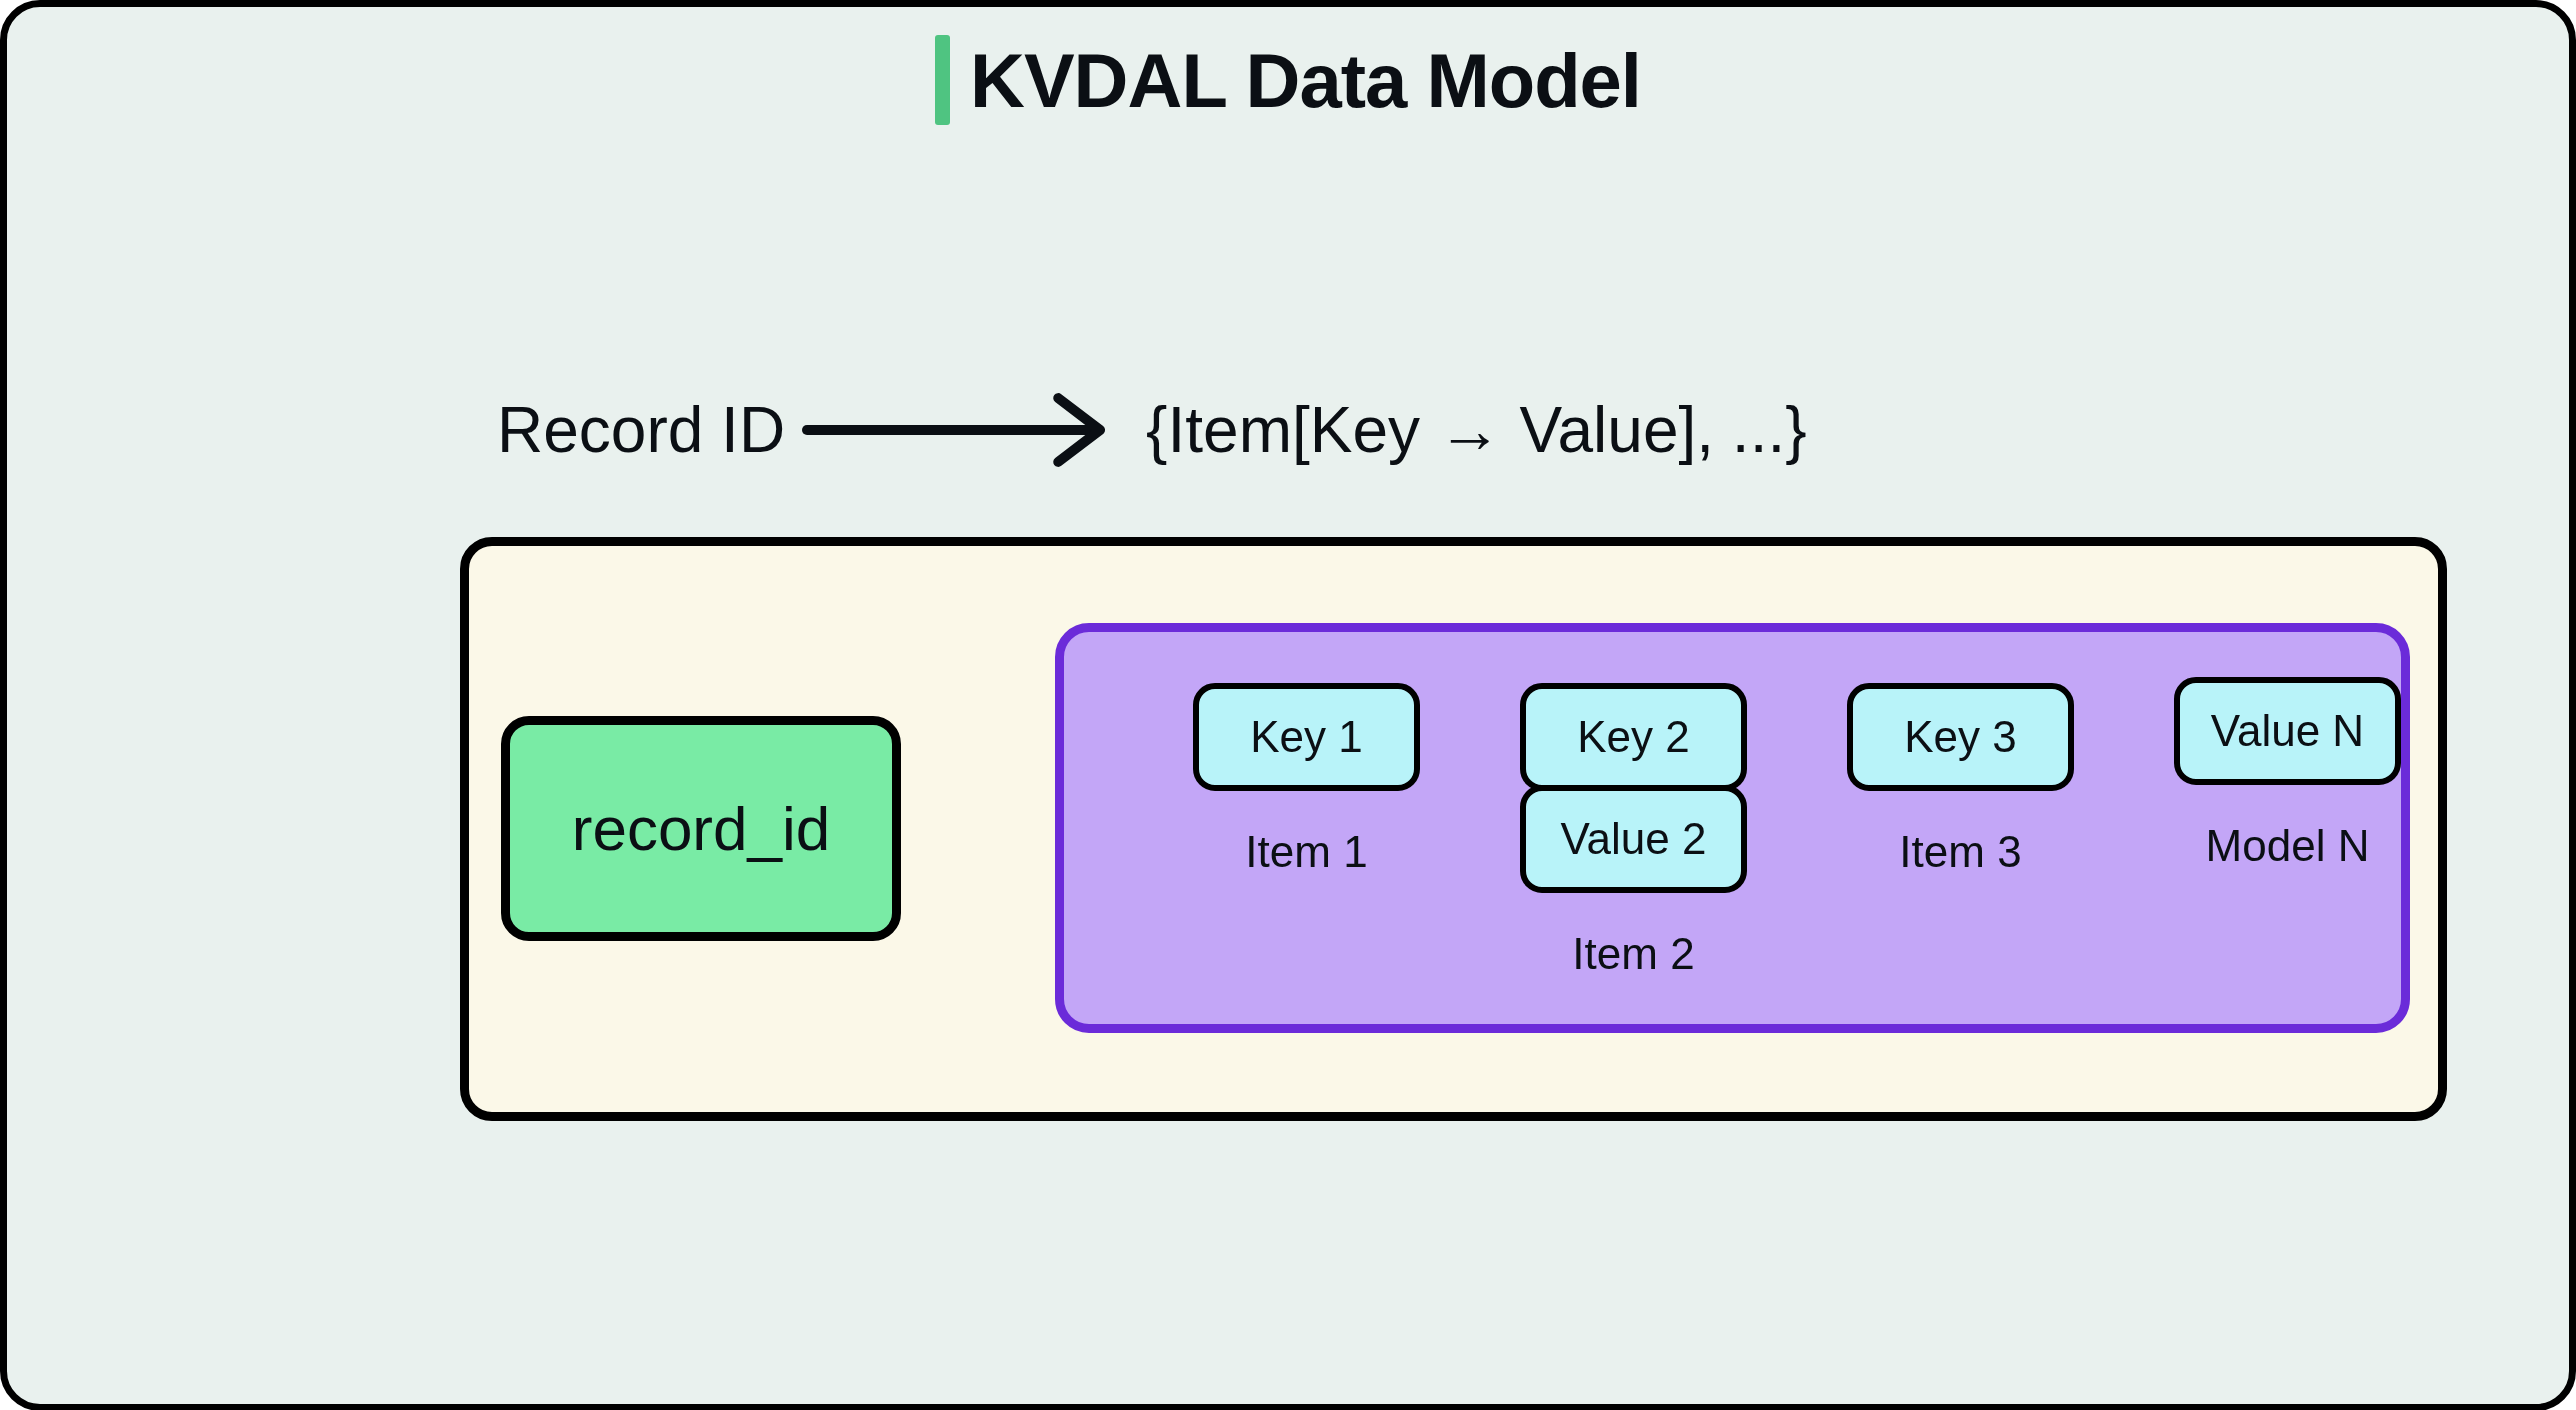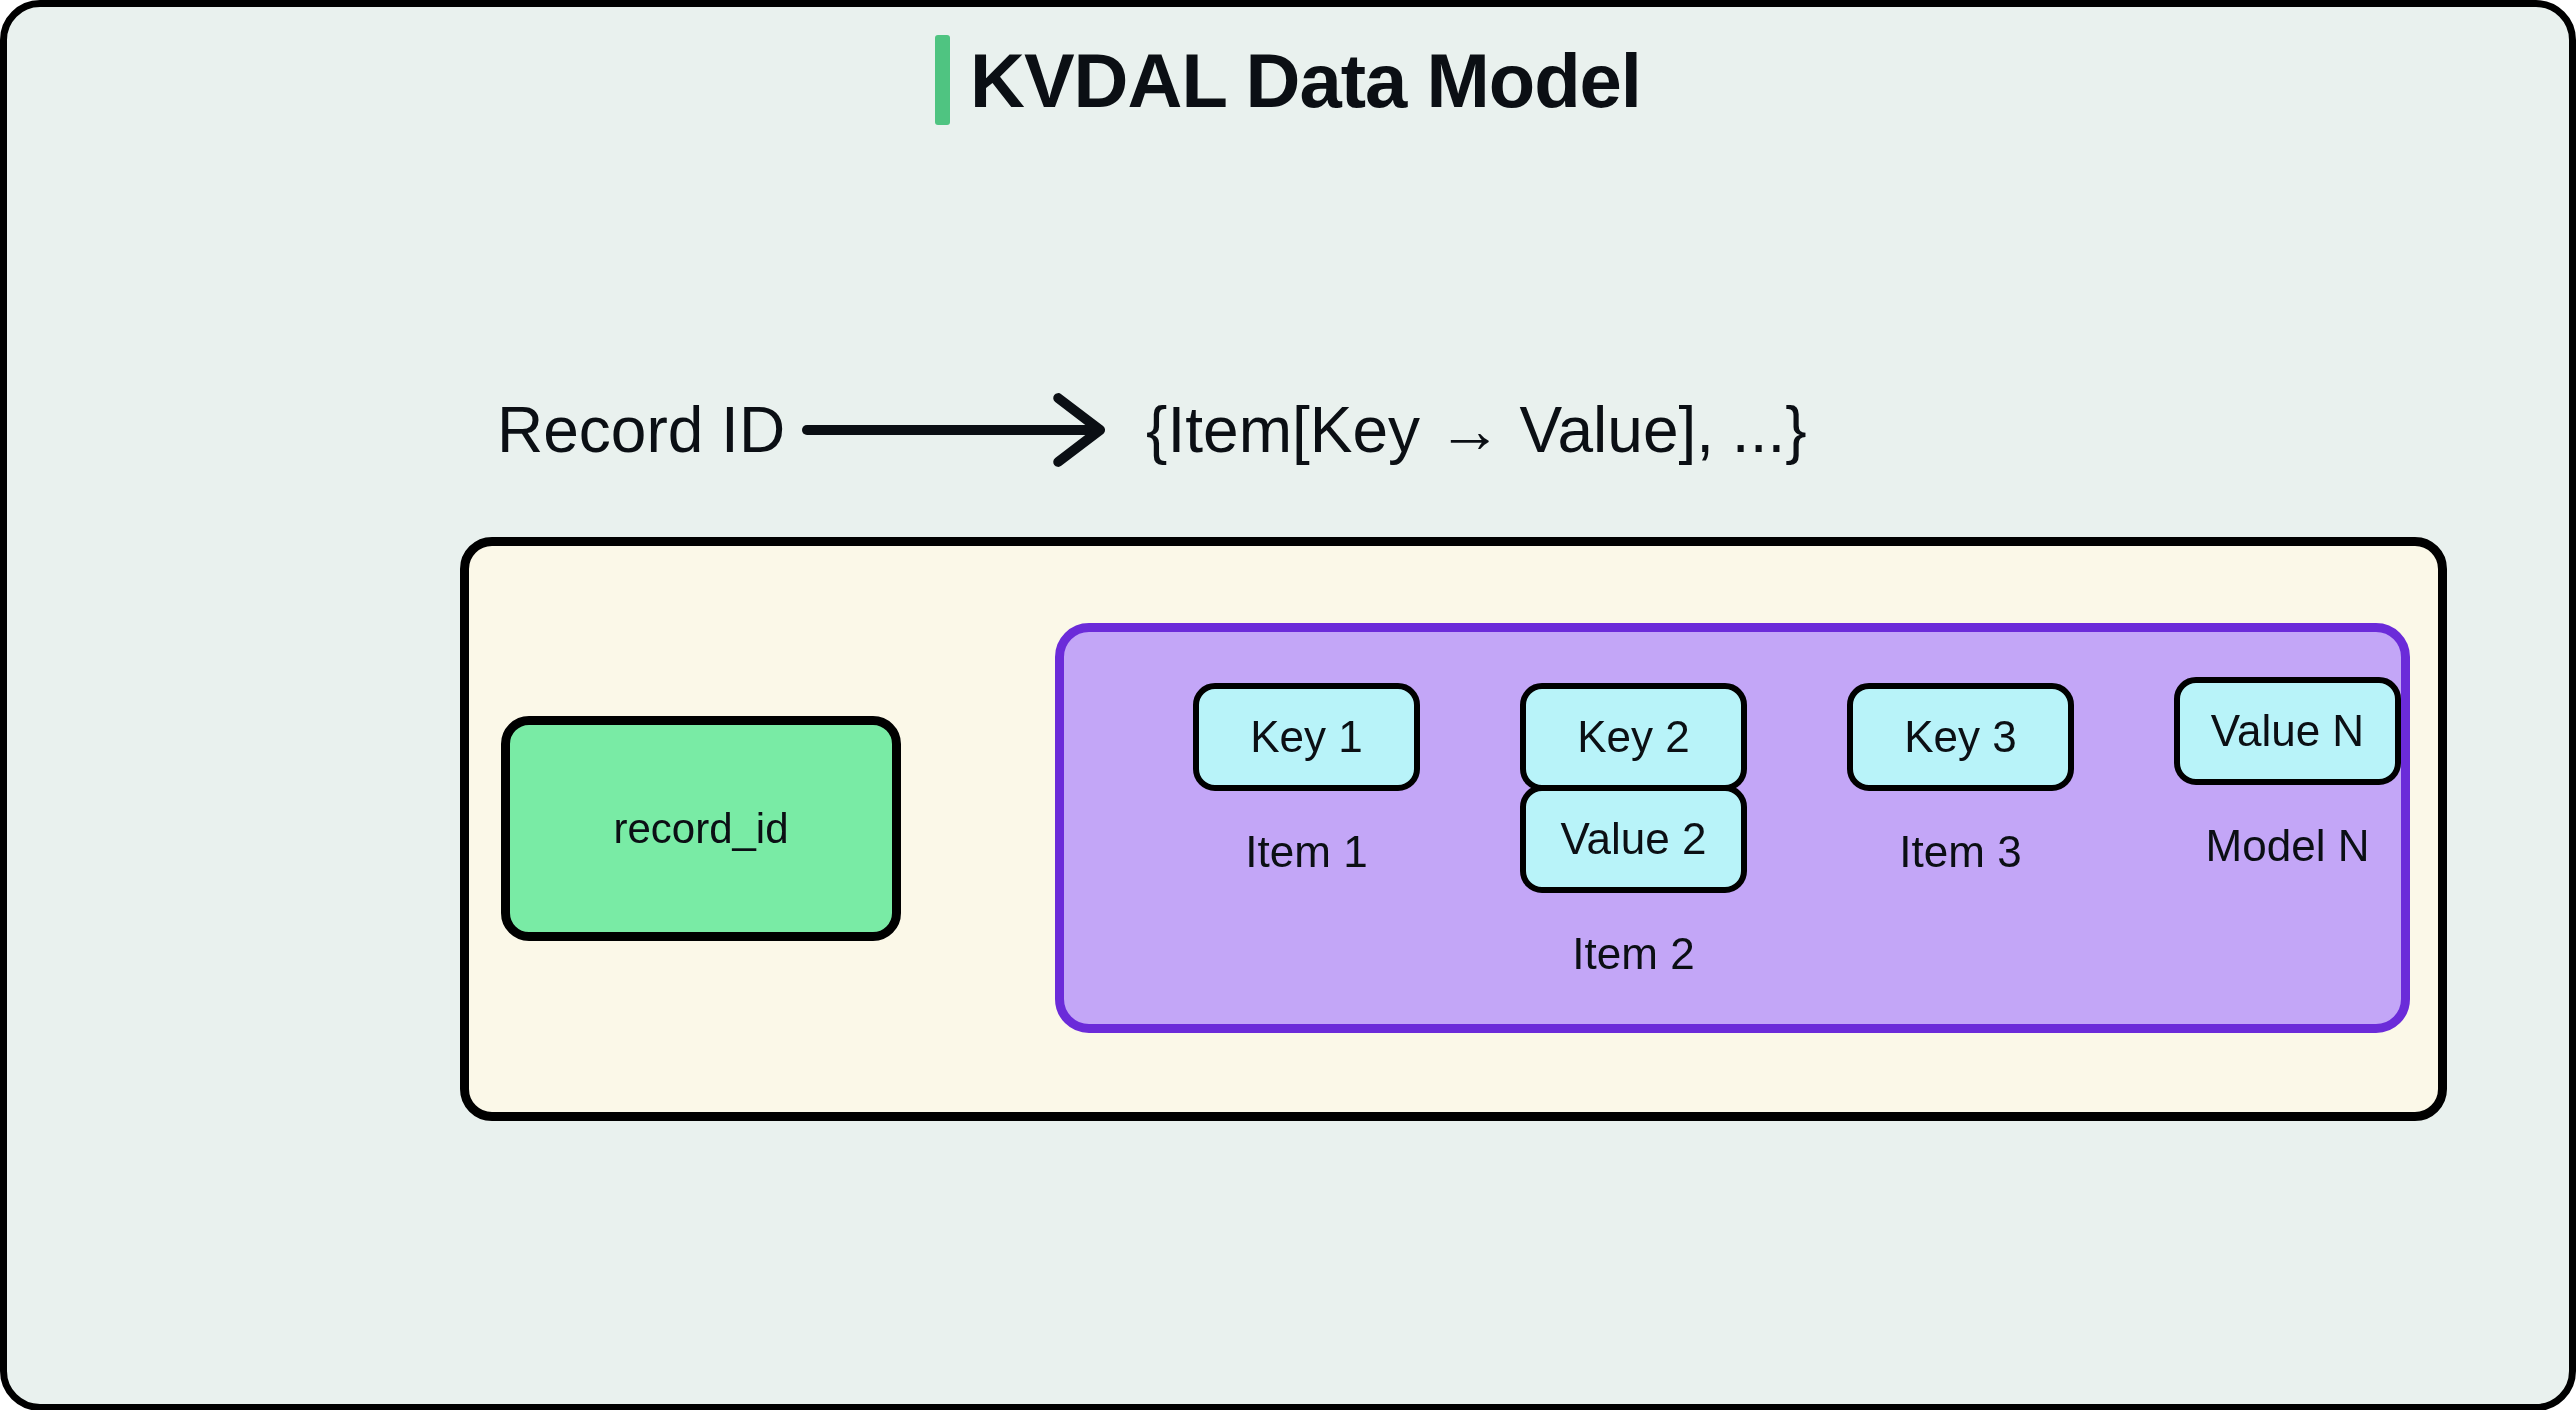--- a/index.html
+++ b/index.html
@@ -95,21 +95,21 @@
     top: 709px;
     width: 400px;
     height: 225px;
     box-sizing: border-box;
     background: var(--record-id-bg);
     border: 9px solid #000;
     border-radius: 28px;
     display: flex;
     align-items: center;
     justify-content: center;
-    font-size: 42px;
+    font-size: 62px;
     font-weight: 500;
   }
 
   
   .items-box {
     position: absolute;
     left: 1048px;
     top: 616px;
     width: 1355px;
     height: 410px;

